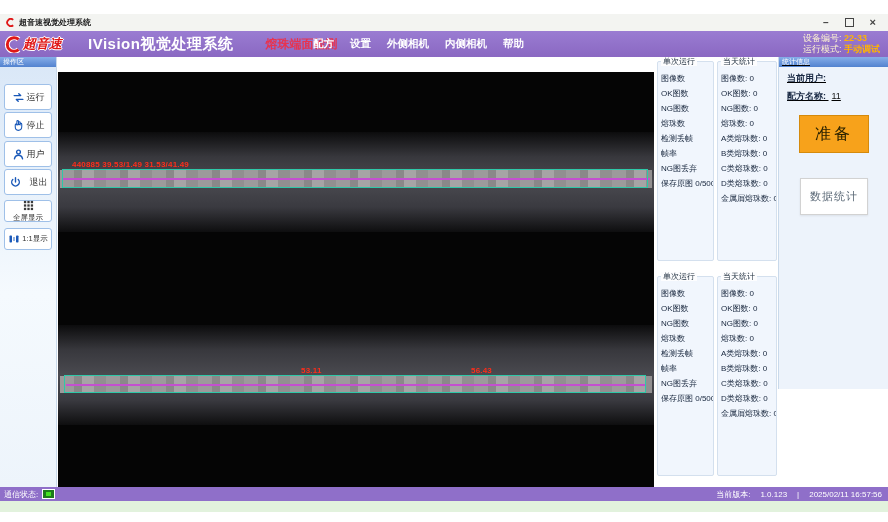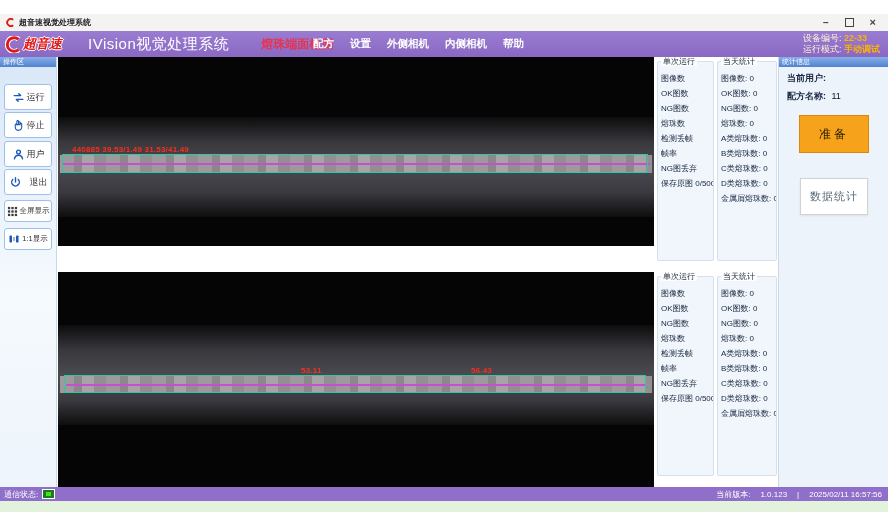--- a/index.html
+++ b/index.html
@@ -13,63 +13,63 @@
   .win-controls{margin-left:auto;display:flex;align-items:center;gap:16px;padding-right:12px;color:#444;}
   .win-min{font-size:10px;line-height:10px;cursor:pointer;}
   .win-max{width:7px;height:7px;border:1px solid #444;display:inline-block;cursor:pointer;}
   .win-close{font-size:11px;line-height:11px;cursor:pointer;}
 
   
   .header{position:absolute;left:0;top:31px;width:888px;height:26px;background:linear-gradient(#9a7cd2,#8a68c2);display:flex;align-items:center;gap:20px;}
   .brand{display:flex;align-items:center;margin-left:5px;}
   .brand-text{font-size:13px;font-weight:bold;font-style:italic;color:#e01818;margin-left:1px;
     text-shadow:-1px 0 #fff,1px 0 #fff,0 -1px #fff,0 1px #fff;}
-  .app-title{color:#fff;font-weight:normal;font-size:15px;letter-spacing:.5px;margin-left:6px;white-space:nowrap;}
+  .app-title{color:#fff;font-weight:bold;font-size:15px;letter-spacing:.5px;margin-left:6px;white-space:nowrap;}
   .subtitle{color:#e8334f;font-weight:bold;font-size:12px;margin-left:12px;white-space:nowrap;}
   .menus{position:absolute;left:313px;top:0;height:26px;display:flex;align-items:center;gap:16px;}
   .menu-item{color:#fff;font-size:10.5px;font-weight:bold;cursor:pointer;white-space:nowrap;}
   .devinfo{position:absolute;right:8px;top:2px;font-size:9px;line-height:11px;white-space:nowrap;}
   .devinfo .lbl{color:#fdf3d0;}
   .devinfo .val{color:#ffb400;font-weight:bold;}
 
   
   .sidebar{position:absolute;left:0;top:57px;width:57px;height:430px;background:linear-gradient(180deg,#d9e7f7,#f5fafe 55%,#edf4fb);border-right:1px solid #c9d9ea;box-sizing:border-box;}
   .panel-hdr{height:10px;background:linear-gradient(#86aee8,#5282cf);color:#fff;font-size:7px;line-height:10px;padding-left:3px;}
   .side-btn{position:absolute;left:4px;width:48px;background:#fff;border:1px solid #9fc0e8;border-radius:3px;display:flex;align-items:center;justify-content:center;gap:2px;cursor:pointer;box-sizing:border-box;}
   .side-btn .lbl{font-size:9px;color:#333;white-space:nowrap;}
   .side-btn.small .lbl{font-size:7.5px;}
   .side-btn svg{flex:none;}
 
   
   .cam{position:absolute;left:58px;width:596px;background:#050505;overflow:hidden;}
-  .cam1{top:57px;height:189px;}
+  .cam1{top:72px;height:211px;}
   .cam2{top:272px;height:215px;}
   .grayband{position:absolute;left:0;width:596px;height:100px;background:linear-gradient(180deg,#0c0c0d 0%,#38383d 25%,#4a4a50 50%,#3a3a40 75%,#0e0e0f 100%);}
   .beadstrip{position:absolute;left:2px;width:592px;background:repeating-linear-gradient(90deg,#9c9a9b 0 14px,#8a8889 14px 22px,#a6a4a5 22px 34px,#918f90 34px 46px);}
   .beadrect{position:absolute;border:1px solid #2ec8a8;box-sizing:border-box;}
   .magline{position:absolute;height:2px;background:#c44fd0;}
   .ann{position:absolute;color:#ff2d1a;font-size:8px;font-weight:bold;white-space:nowrap;letter-spacing:.2px;}
 
   
   .statscol{position:absolute;left:655px;width:123px;background:#fff;}
   .statscol.p1{top:57px;height:211px;}
   .statscol.p2{top:272px;height:215px;}
   .groupbox{position:absolute;top:4px;height:200px;background:#f1f6fd;border:1px solid #d4e0ee;border-radius:2px;box-sizing:border-box;}
   .gb-a{left:2px;width:57px;}
   .gb-b{left:62px;width:60px;}
   .gb-title{position:absolute;top:-5px;left:3px;font-size:8px;color:#1a2a3a;background:#fdfdfe;padding:0 2px;line-height:9px;white-space:nowrap;}
   .gb-list{list-style:none;margin:0;padding:9px 0 0 3px;}
   .gb-list li{font-size:8px;height:15px;line-height:15px;color:#16253c;white-space:nowrap;overflow:hidden;}
 
   
-  .info-panel{position:absolute;left:778px;top:57px;width:110px;height:430px;background:#edf3fb;border-left:1px solid #c9d9ea;box-sizing:border-box;}
+  .info-panel{position:absolute;left:778px;top:57px;width:110px;height:332px;background:#edf3fb;border-left:1px solid #c9d9ea;box-sizing:border-box;text-decoration:underline;}
   .info-row{margin:5px 0 0 8px;font-size:9px;color:#1a2a45;white-space:nowrap;}
   .info-row .lbl{font-weight:bold;}
   .info-row .val{color:#111;margin-left:3px;}
-  .btn-prepare{position:absolute;left:20px;top:58px;width:70px;height:38px;background:#f7a21b;border:1px solid #d58a0c;color:#2a2200;font-size:12px;display:flex;align-items:center;justify-content:center;letter-spacing:3px;cursor:pointer;box-sizing:border-box;}
+  .btn-prepare{position:absolute;left:20px;top:58px;width:70px;height:38px;background:#f7a21b;border:1px solid #d58a0c;color:#2a2200;font-size:16px;display:flex;align-items:center;justify-content:center;letter-spacing:3px;cursor:pointer;box-sizing:border-box;}
   .btn-datastat{position:absolute;left:21px;top:121px;width:68px;height:37px;background:#fff;border:1px solid #d2d2d2;color:#5a6876;font-size:11px;display:flex;align-items:center;justify-content:center;letter-spacing:1px;cursor:pointer;box-shadow:0 1px 2px rgba(0,0,0,.08);box-sizing:border-box;}
 
   
   .statusbar{position:absolute;left:0;top:487px;width:888px;height:14px;background:#8f6fc9;display:flex;align-items:center;font-size:8px;color:#fff;}
   .comm{margin-left:4px;display:flex;align-items:center;gap:4px;}
   .comm-ind{width:11px;height:8px;border:1px solid #fff;background:#1d7a1d;display:flex;align-items:center;justify-content:center;}
   .comm-ind i{display:block;width:5px;height:4px;background:#44e022;}
   .sb-right{margin-left:auto;margin-right:6px;display:flex;align-items:center;gap:10px;white-space:nowrap;}
   .desktop-strip{position:absolute;left:0;top:501px;width:888px;height:11px;background:#e2f2dd;}
 </style>
@@ -148,21 +148,21 @@
     </div>
 
     <div class="side-btn" style="top:112px;height:26px;gap:8px;">
       <svg width="13" height="13" viewBox="0 0 24 24" fill="none" stroke="#1958b8" stroke-width="2.6" stroke-linecap="round">
         <path d="M12 3v8"></path>
           <path d="M7 6.5a7 7 0 1 0 10 0"></path>
       </svg>
       <span class="lbl">退出</span>
     </div>
 
-    <div class="side-btn small" style="top:143px;height:22px;">
+    <div class="side-btn small" style="top:143px;height:22px;flex-direction:column;">
       <svg width="11" height="11" viewBox="0 0 24 24" fill="#3a3a3a">
         <rect x="2" y="2" width="5" height="5"></rect>
           <rect x="9.5" y="2" width="5" height="5"></rect>
           <rect x="17" y="2" width="5" height="5"></rect>
         <rect x="2" y="9.5" width="5" height="5"></rect>
           <rect x="9.5" y="9.5" width="5" height="5"></rect>
           <rect x="17" y="9.5" width="5" height="5"></rect>
         <rect x="2" y="17" width="5" height="5"></rect>
           <rect x="9.5" y="17" width="5" height="5"></rect>
           <rect x="17" y="17" width="5" height="5"></rect>

